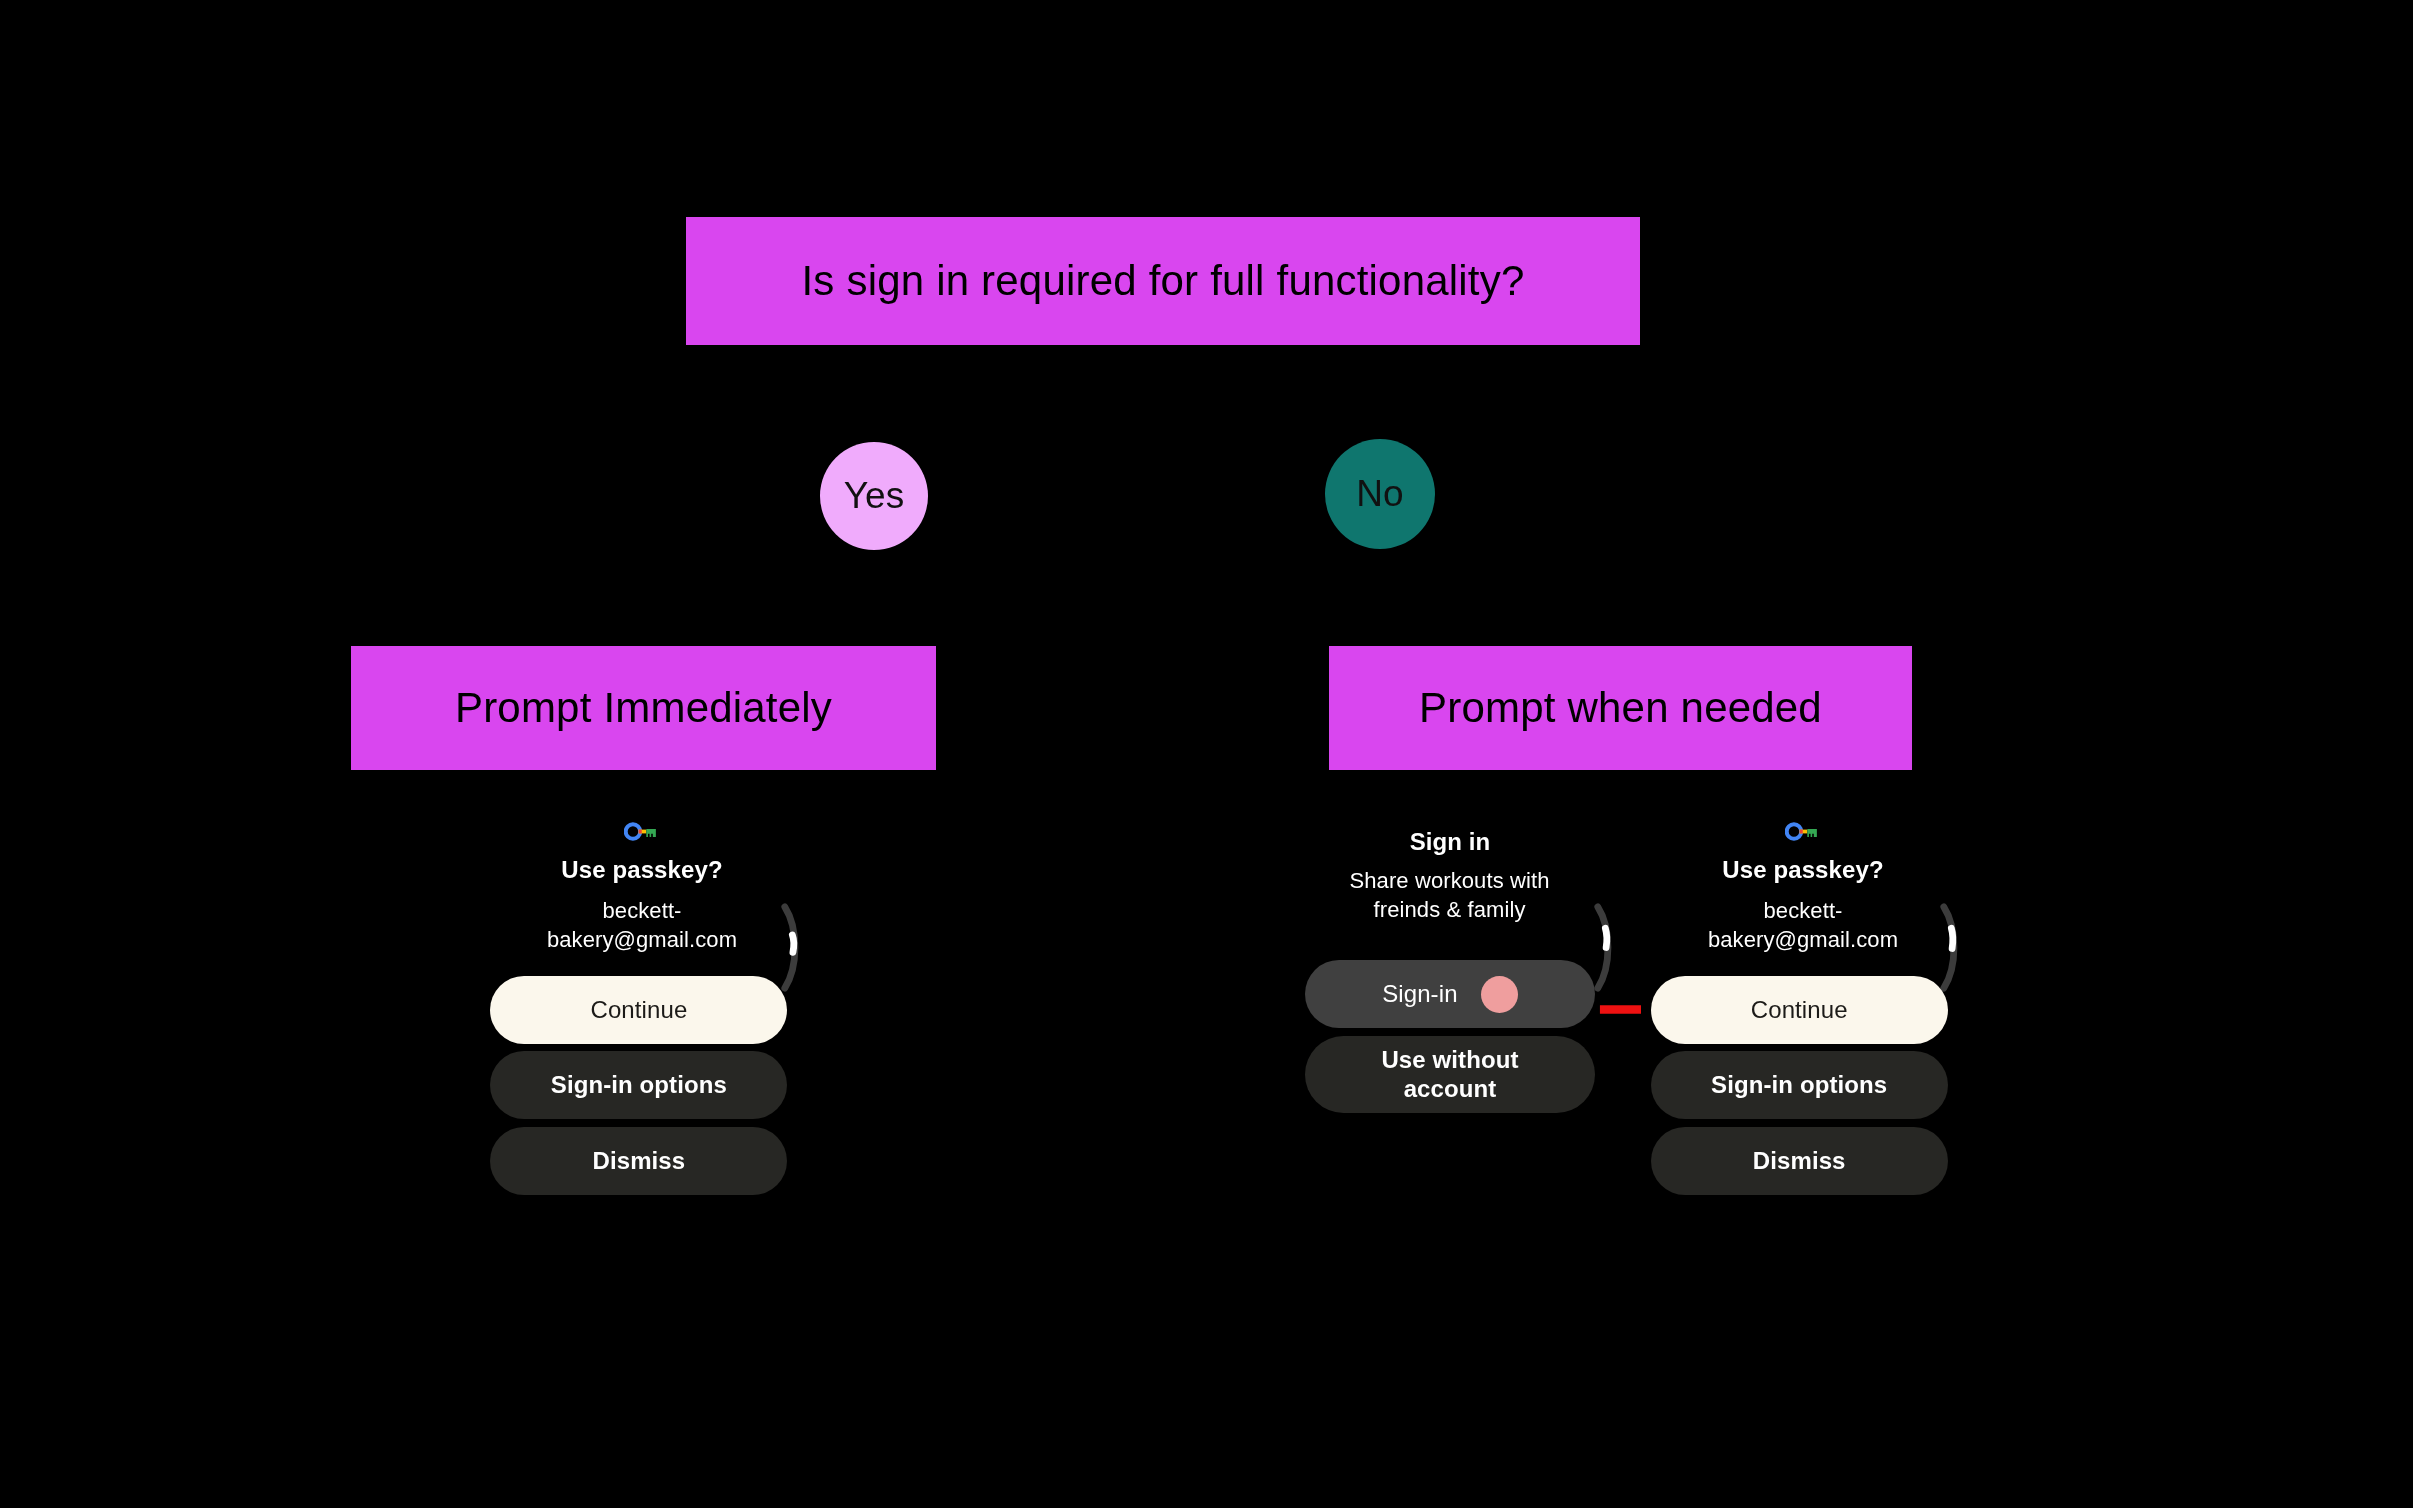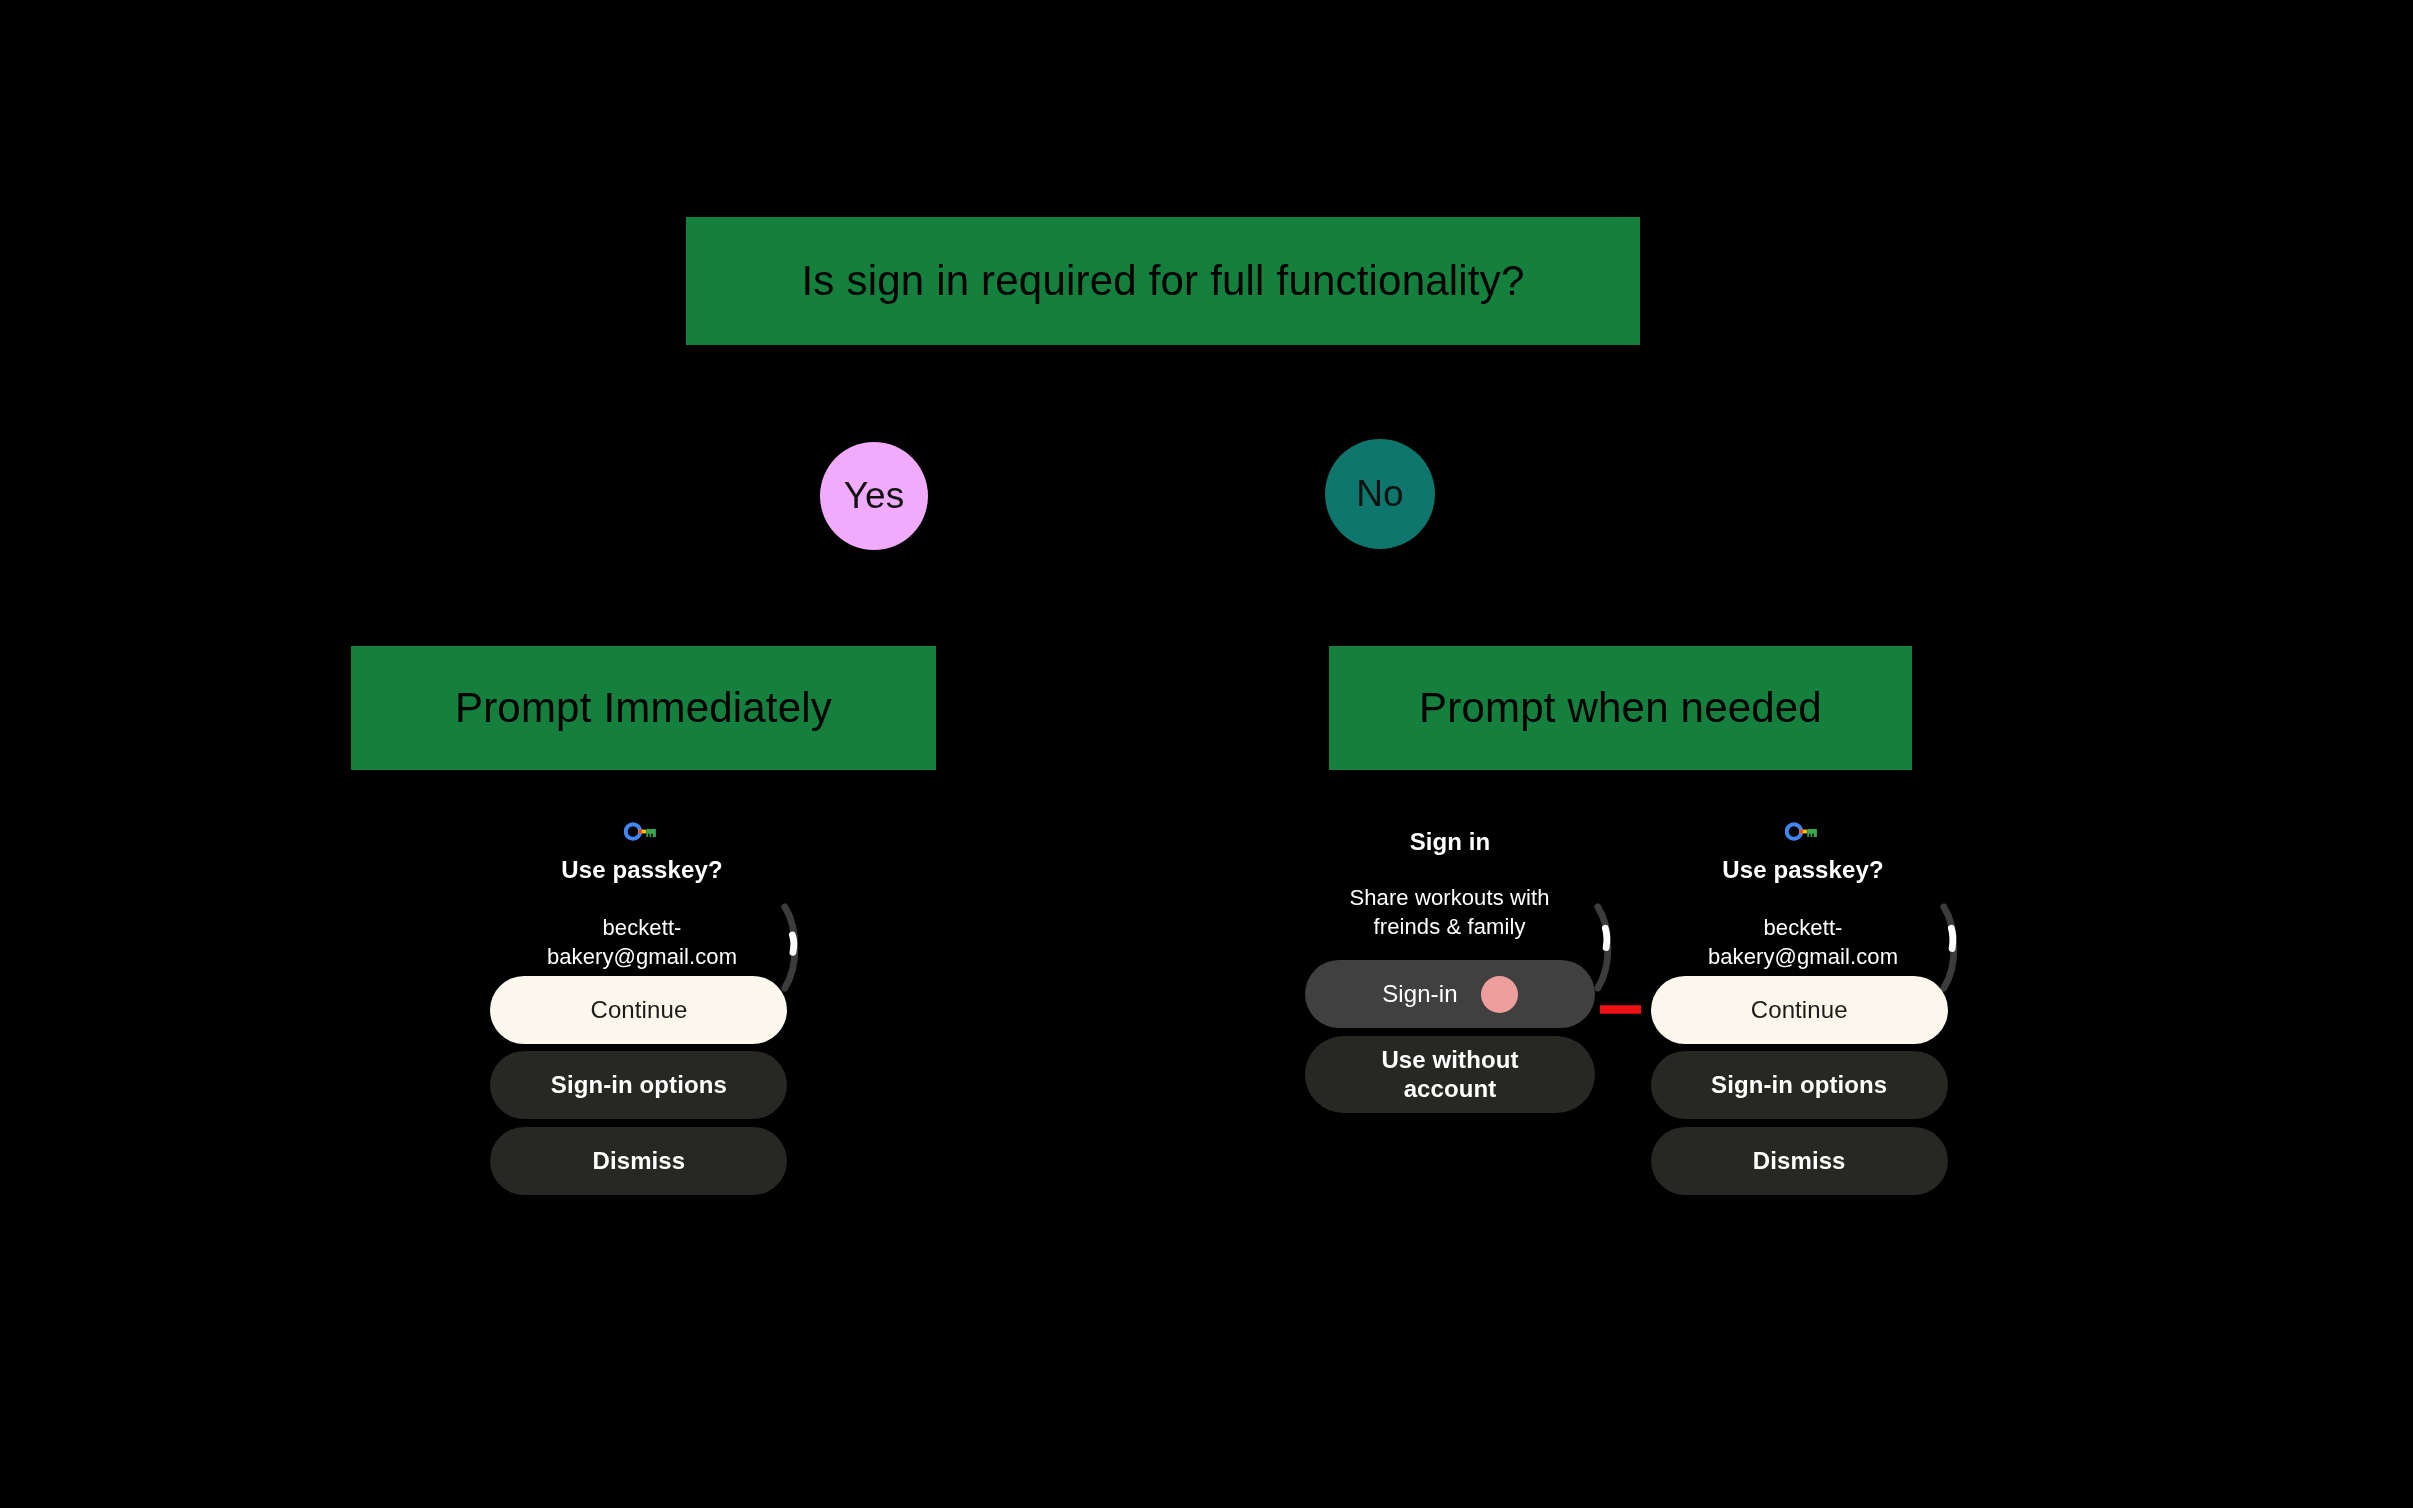--- a/index.html
+++ b/index.html
@@ -18,21 +18,21 @@
 
   .canvas {
     position: absolute;
     inset: 0;
     background: #000000;
   }
 
   
   .flow-box {
     position: absolute;
-    background: #15803d;
+    background: #d946ef;
     color: #000000;
     display: flex;
     align-items: center;
     justify-content: center;
     text-align: center;
     font-weight: 400;
     letter-spacing: 0.2px;
     box-sizing: border-box;
   }
   #title-box {
@@ -113,21 +113,20 @@
     letter-spacing: 0.1px;
     line-height: 1.15;
   }
   .panel-subtitle {
     color: #ffffff;
     font-size: 22px;
     font-weight: 400;
     text-align: center;
     line-height: 1.32;
     letter-spacing: 0.1px;
-    margin-top: 17px;
   }
 
   .pill-btn {
     display: flex;
     align-items: center;
     justify-content: center;
     border-radius: 965px;
     text-align: center;
     box-sizing: border-box;
     line-height: 1.18;

